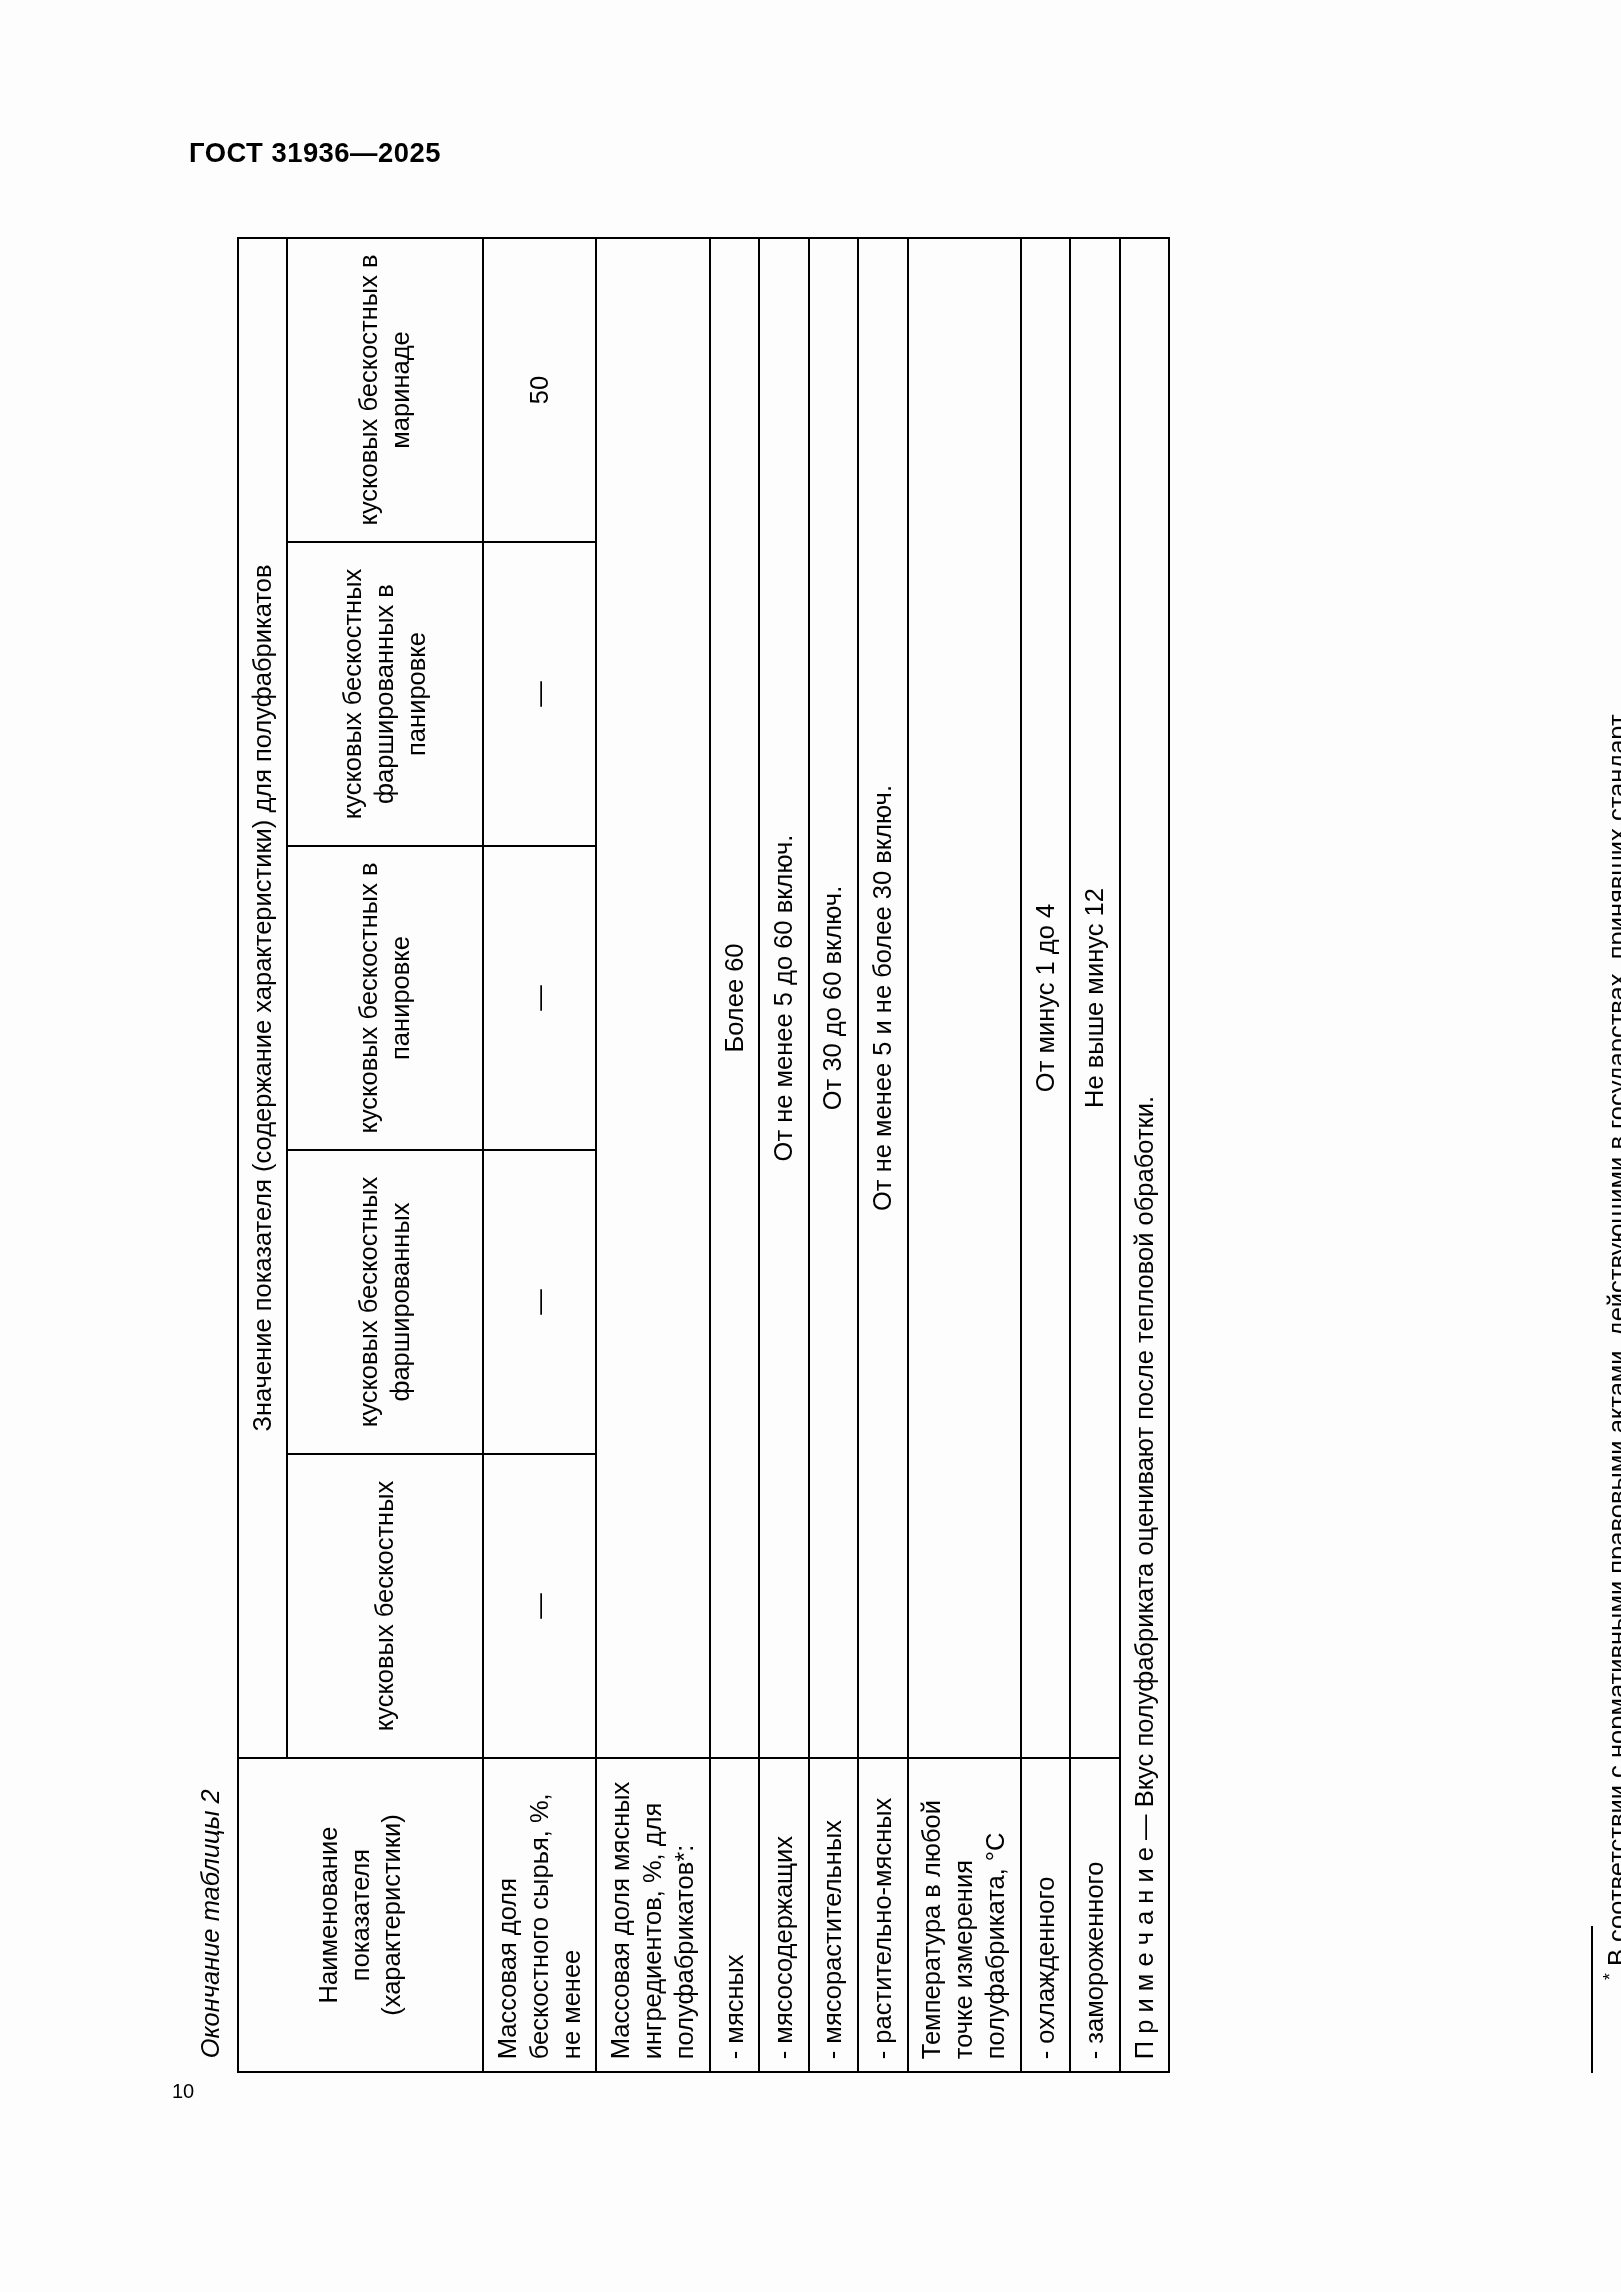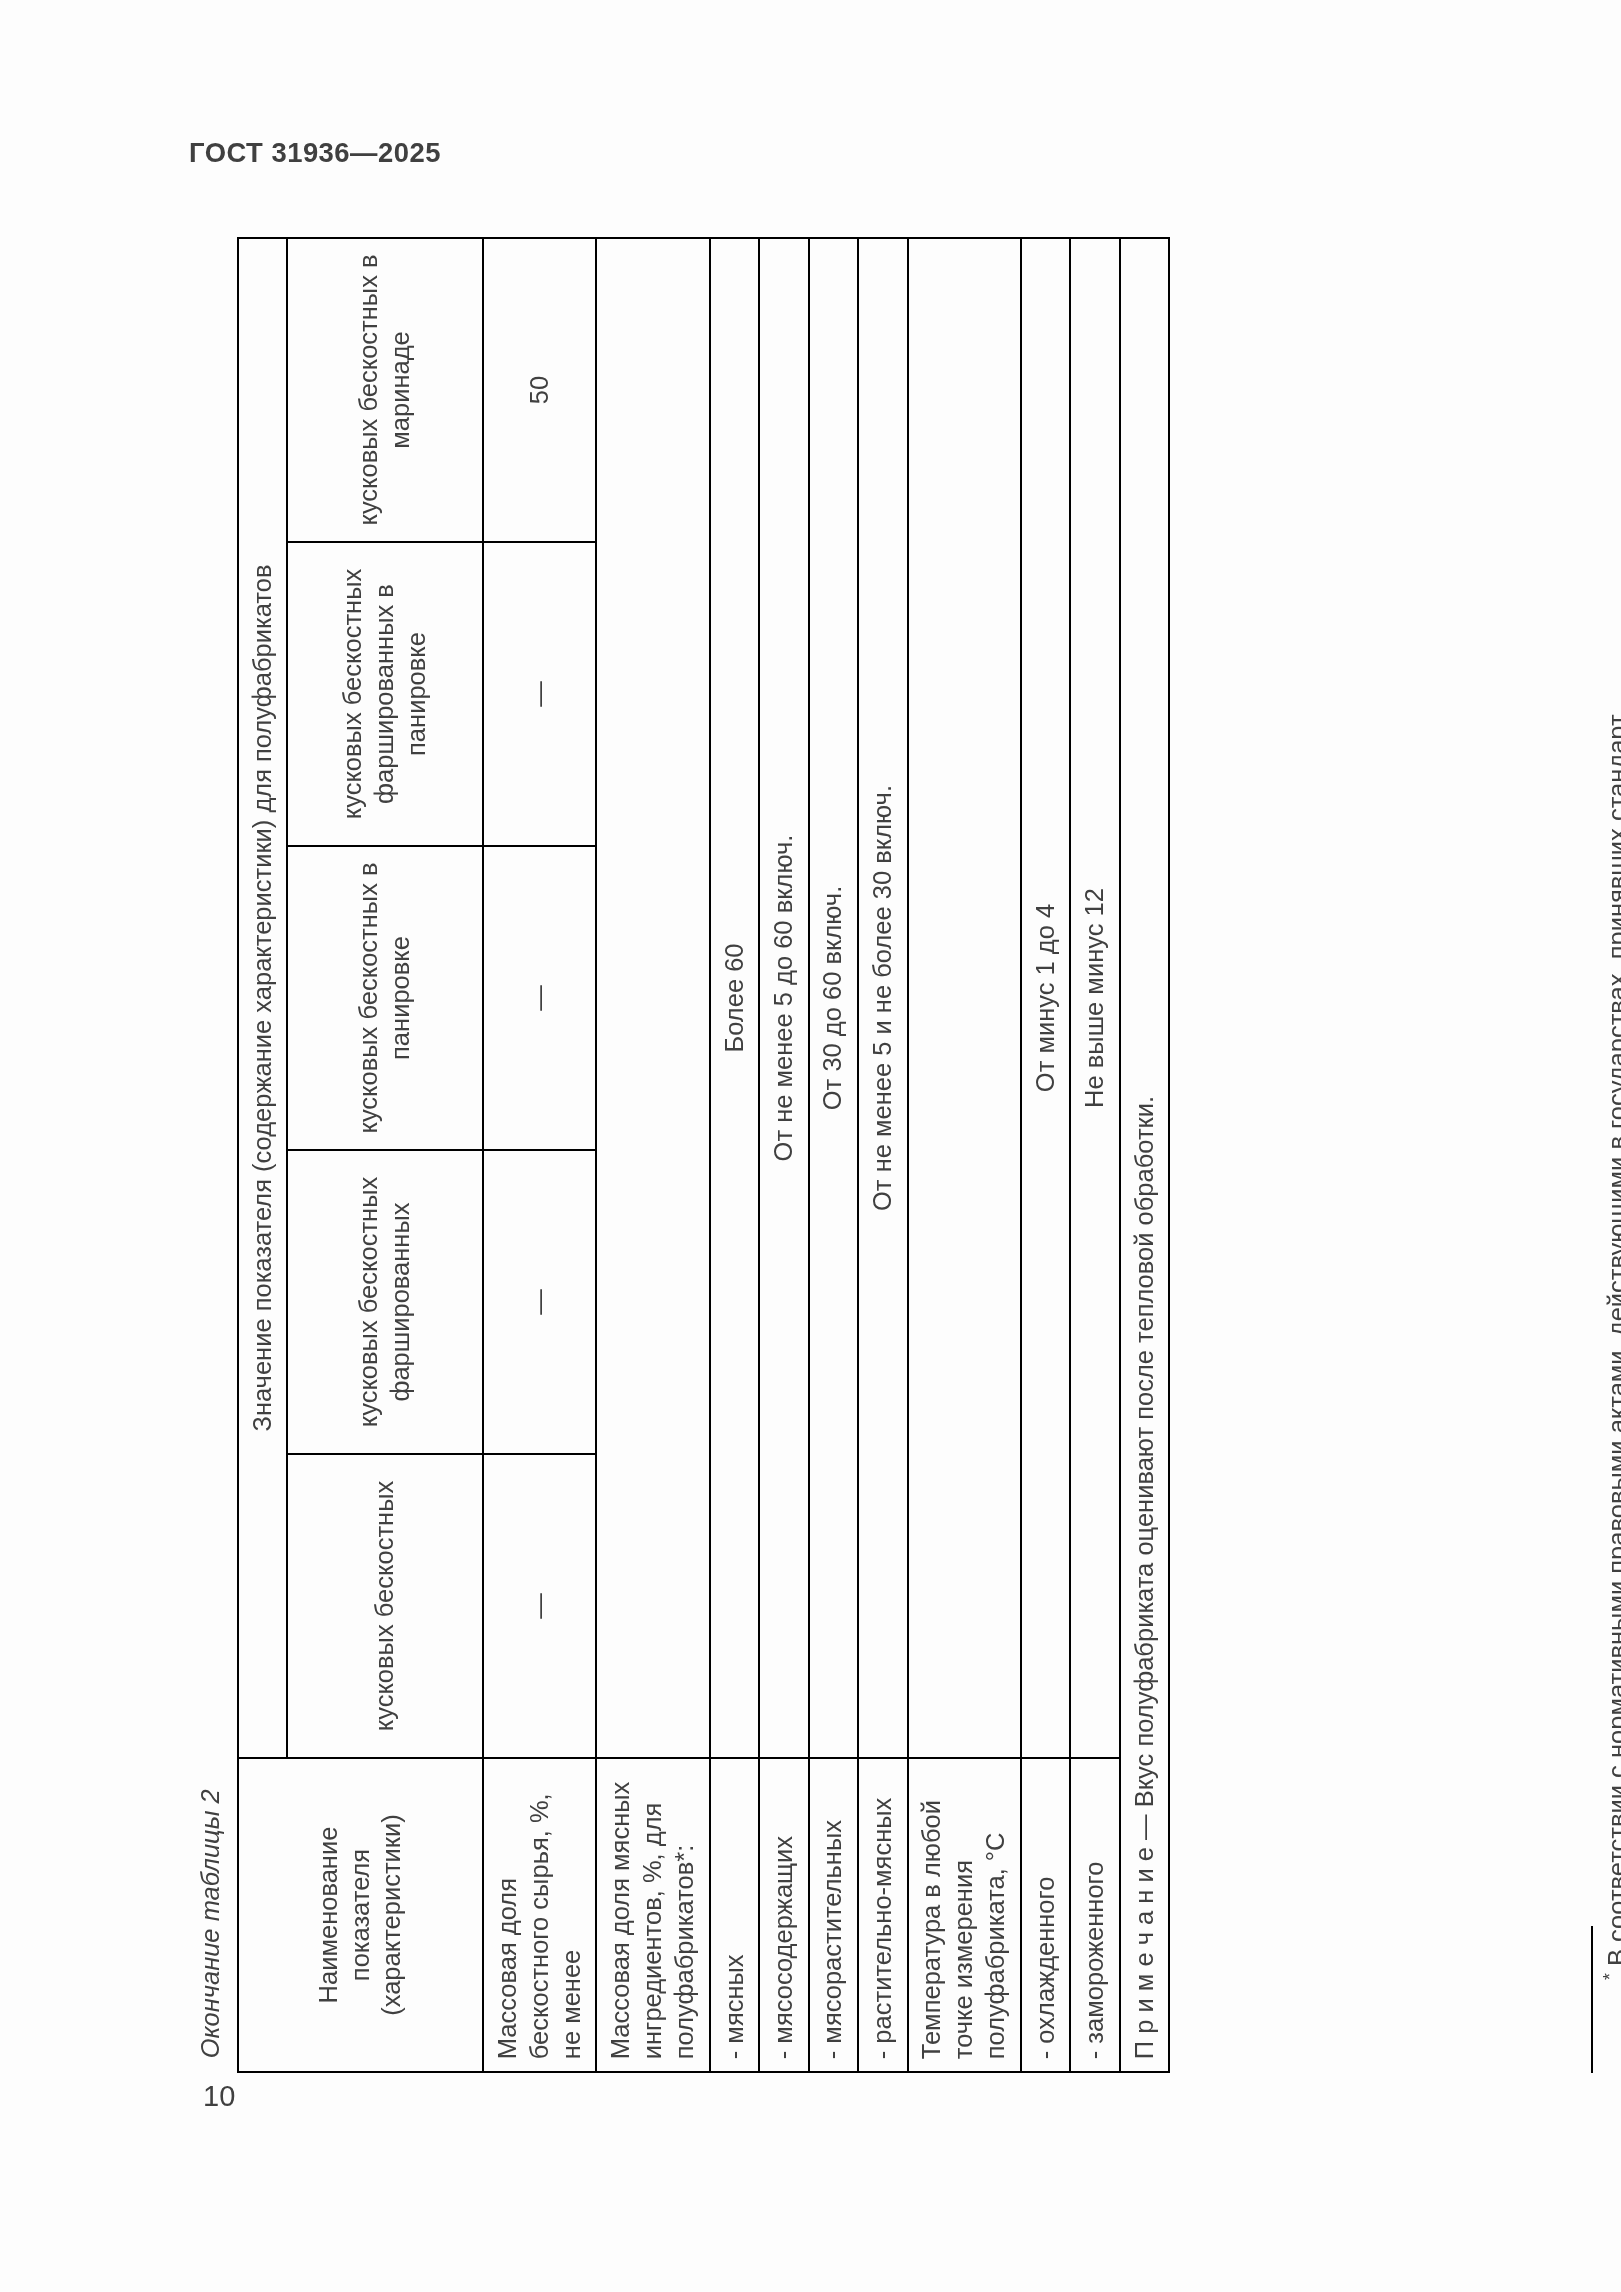--- a/index.html
+++ b/index.html
@@ -3,36 +3,36 @@
 <meta charset="utf-8">
 <style>
   * { margin: 0; padding: 0; box-sizing: border-box; }
   html, body { background: #e8e8e8; }
   .page {
     position: relative;
     width: 1621px;
     height: 2293px;
     background: #fdfdfd;
     font-family: "Liberation Sans", sans-serif;
-    color: #404040;
+    color: #000000;
     overflow: hidden;
   }
   .doc-header {
     position: absolute;
     left: 189px;
     top: 137px;
     font-size: 27.4px;
     font-weight: bold;
     letter-spacing: 0.5px;
   }
   .page-number {
     position: absolute;
-    left: 203px;
+    left: 172px;
     top: 2080px;
-    font-size: 29px;
+    font-size: 20px;
   }
   
   .rotated-block {
     position: absolute;
     left: 196px;
     top: 2073px;
     width: 1833px;
     transform: rotate(-90deg);
     transform-origin: 0 0;
   }

